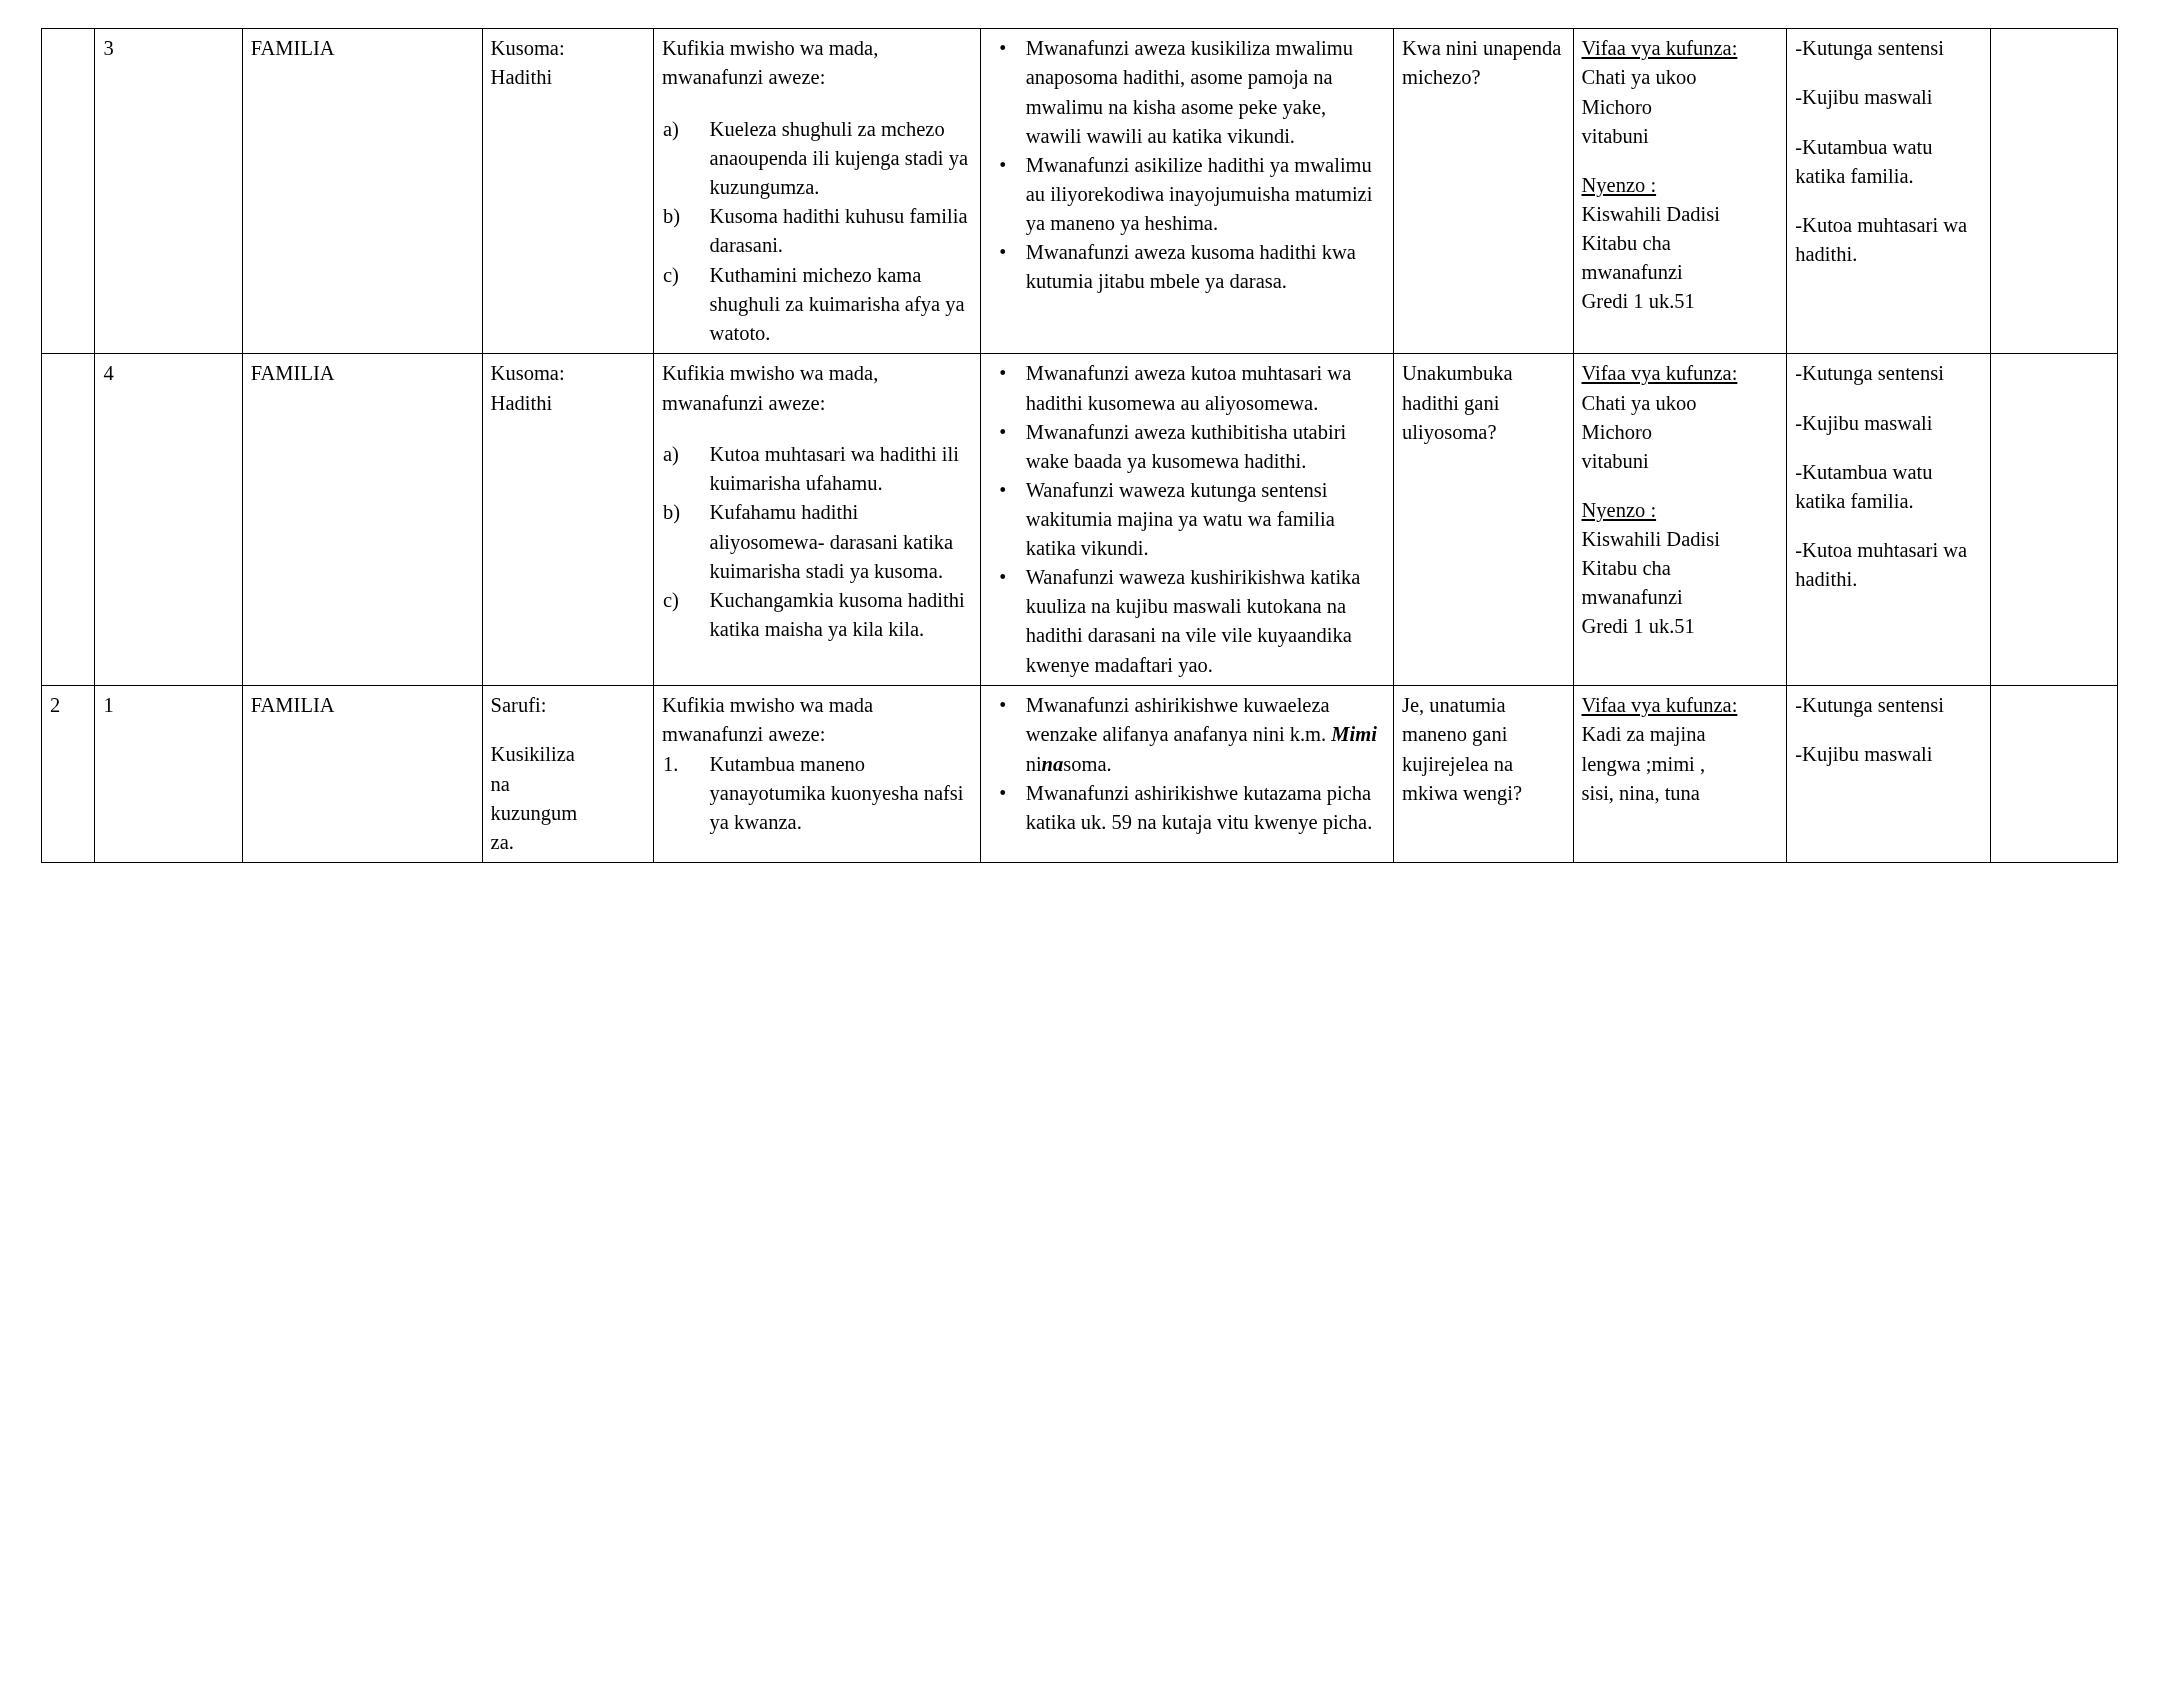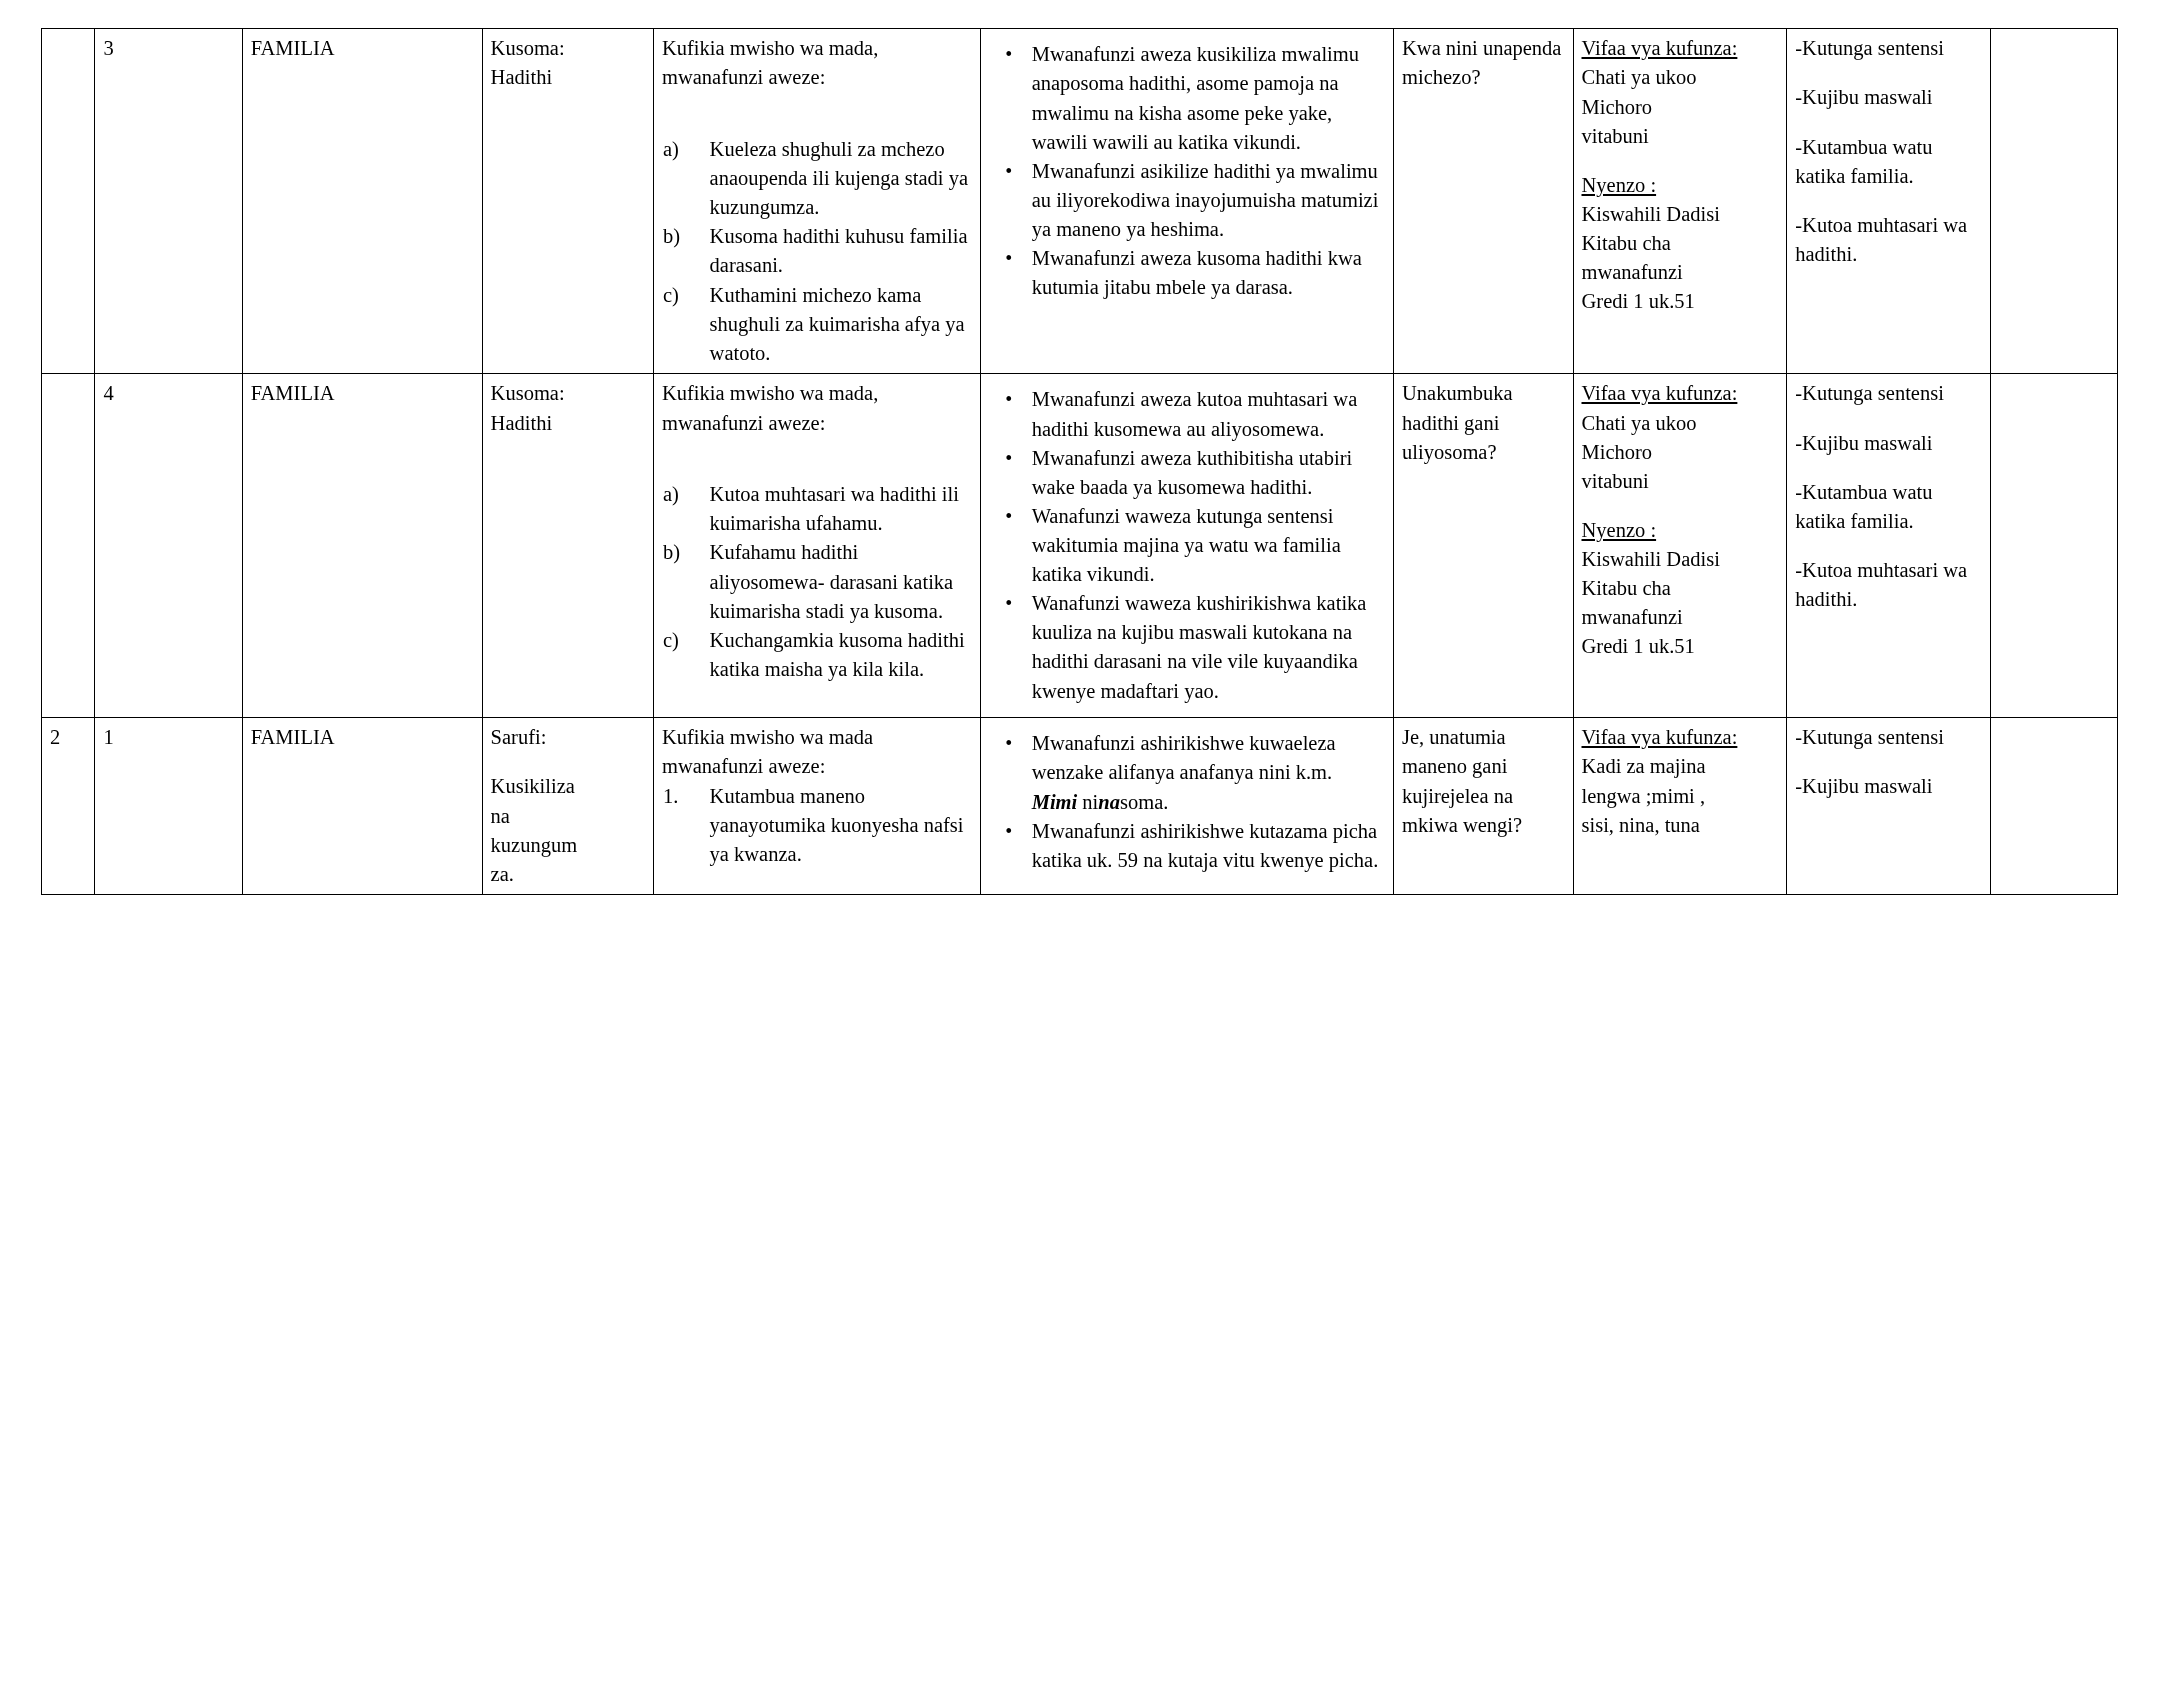--- a/index.html
+++ b/index.html
@@ -46,21 +46,21 @@
   col.c-res       { width: 106px; }
   col.c-assess    { width: 101px; }
   col.c-ref       { width: 63px; }
   .lead { margin: 0 0 0 0; }
   .spacer { height: 22.5px; }
 
   ol.alpha, ol.num {
     margin: 0;
     padding-left: 41px;
   }
-  ol.alpha { list-style: none; counter-reset: alpha; margin-top: 20px; }
+  ol.alpha { list-style: none; counter-reset: alpha; }
   ol.alpha > li {
     position: relative;
     margin: 0 0 0 0;
     padding-left: 6.6px;
     counter-increment: alpha;
   }
   ol.alpha > li::before {
     content: counter(alpha, lower-alpha) ")";
     position: absolute;
     left: -40px;
@@ -75,21 +75,21 @@
   }
   ol.num > li::before {
     content: counter(numi) ".";
     position: absolute;
     left: -40px;
     width: 36px;
     text-align: left;
   }
 
   ul.bul {
-    margin: 6px;
+    margin: 0;
     padding-left: 33px;
     list-style: none;
   }
   ul.bul > li {
     position: relative;
     padding-left: 4px;
     margin: 0;
   }
   ul.bul > li::before {
     content: "\2022";

